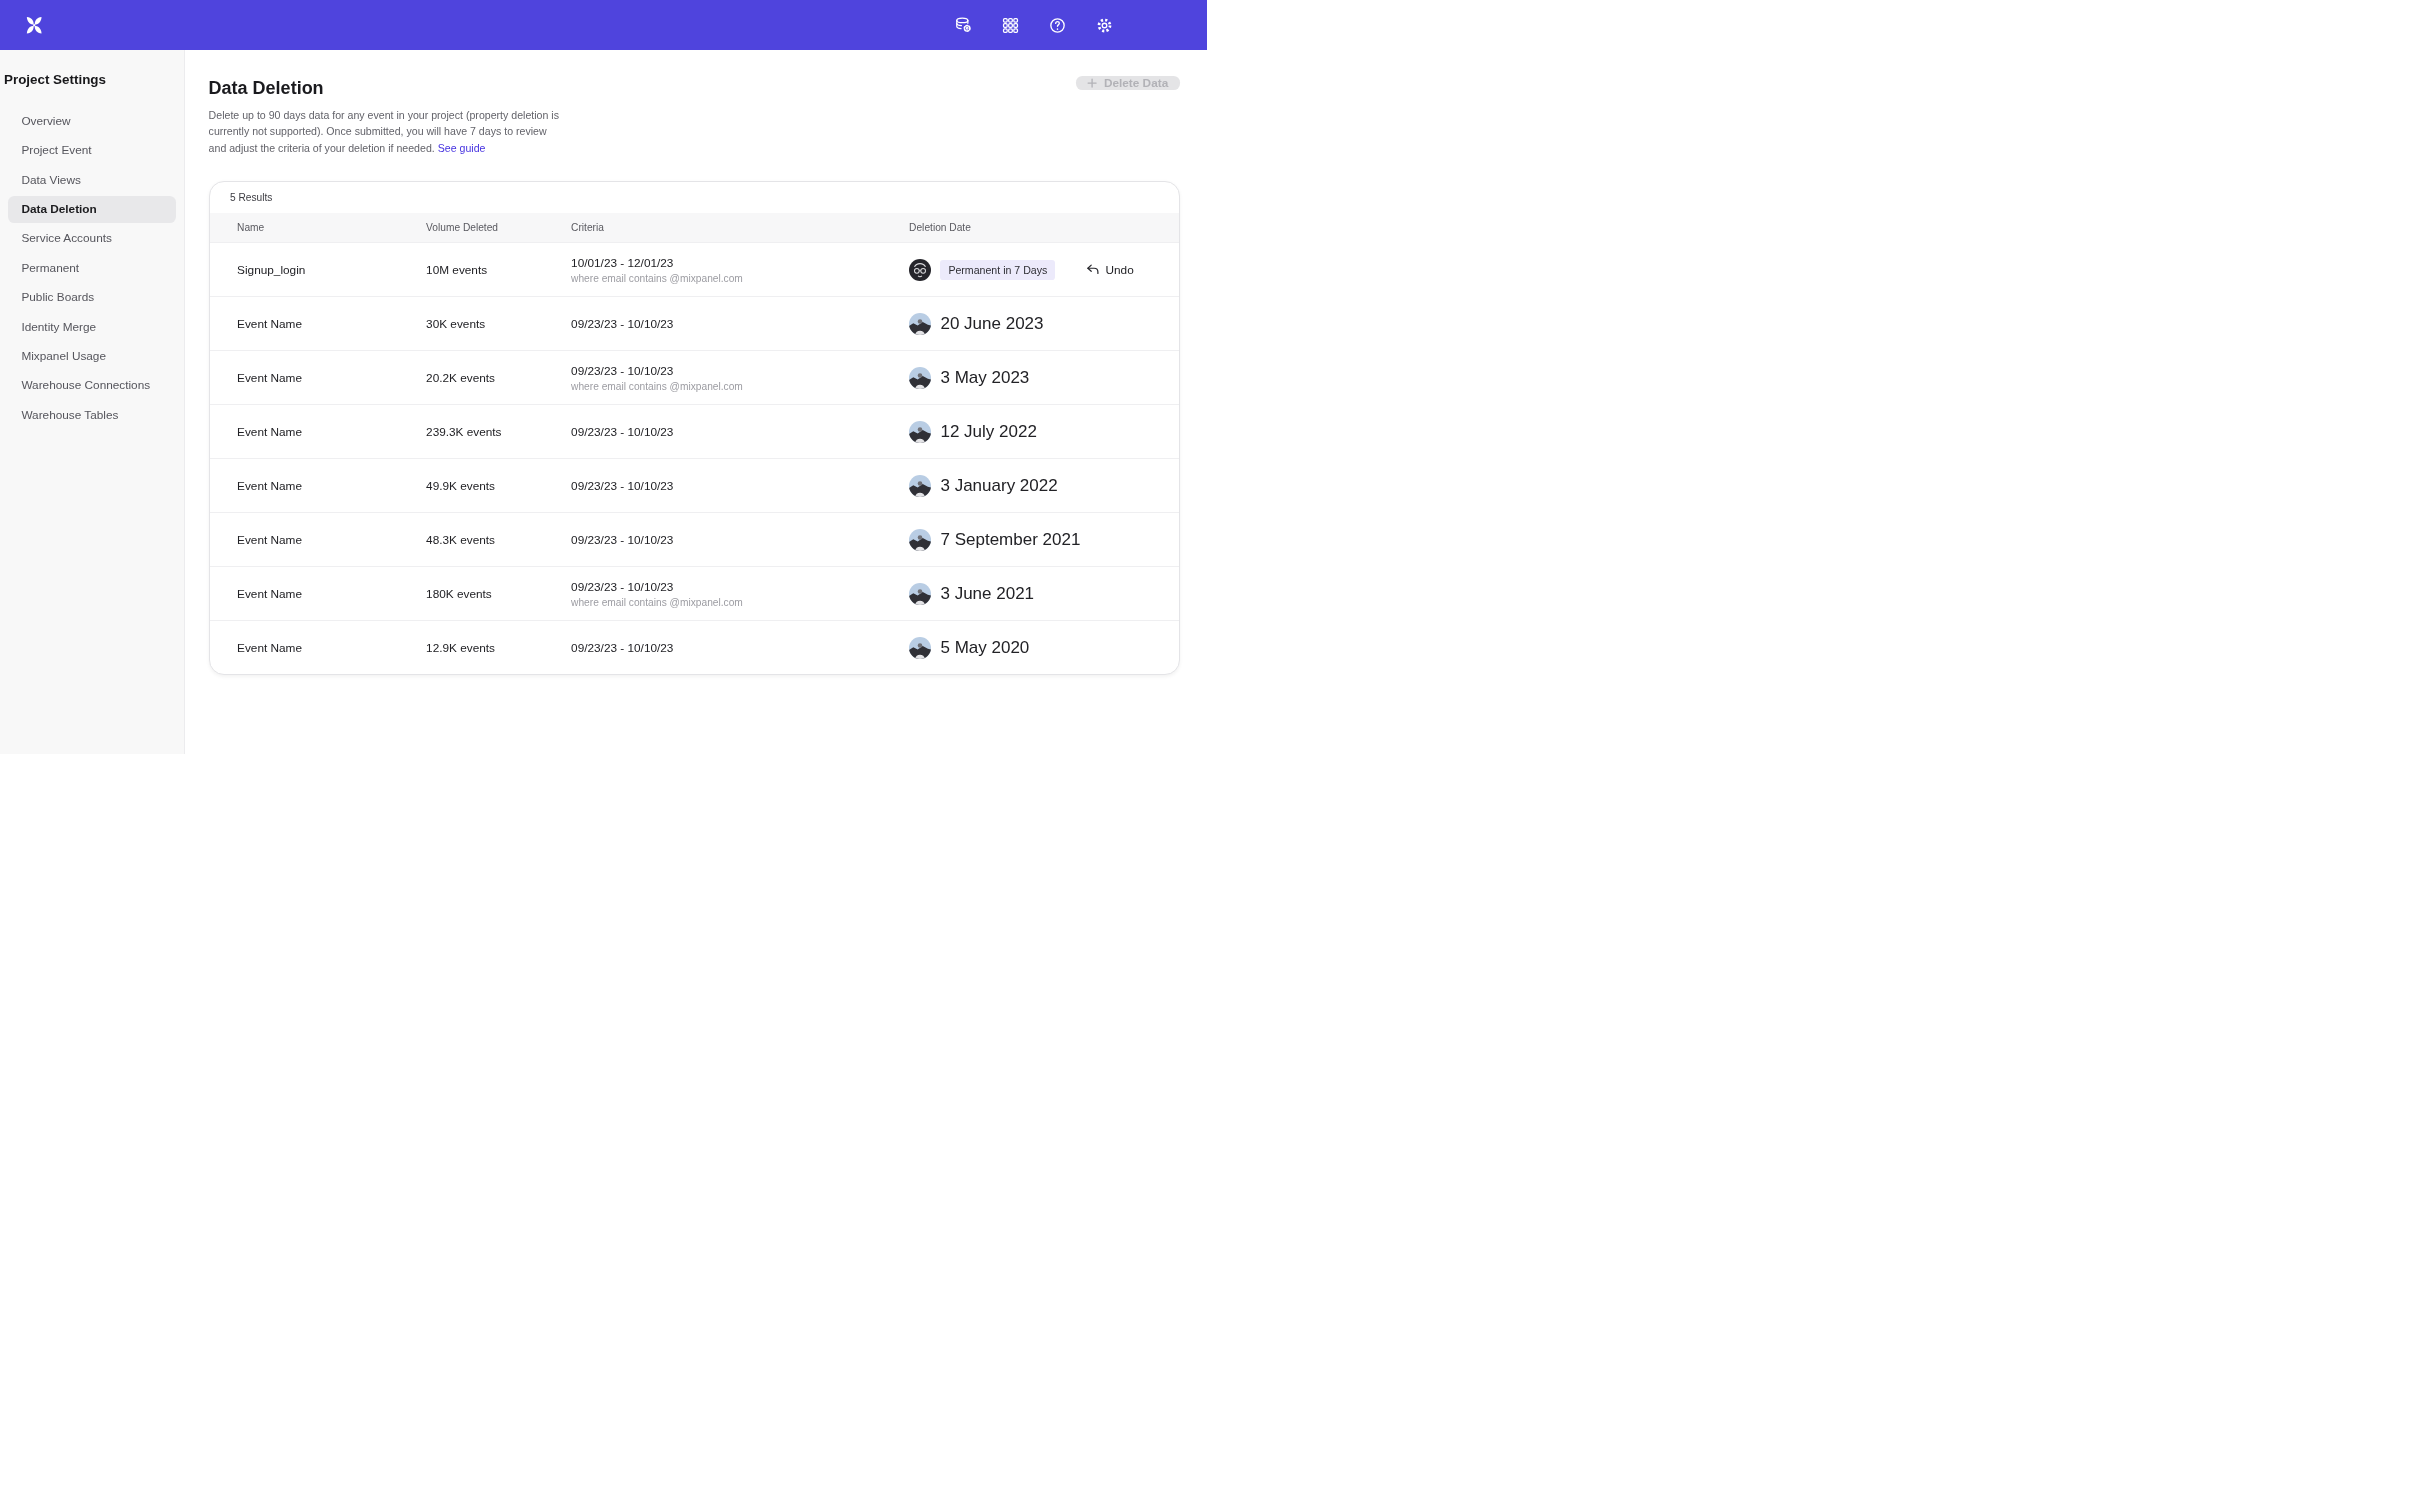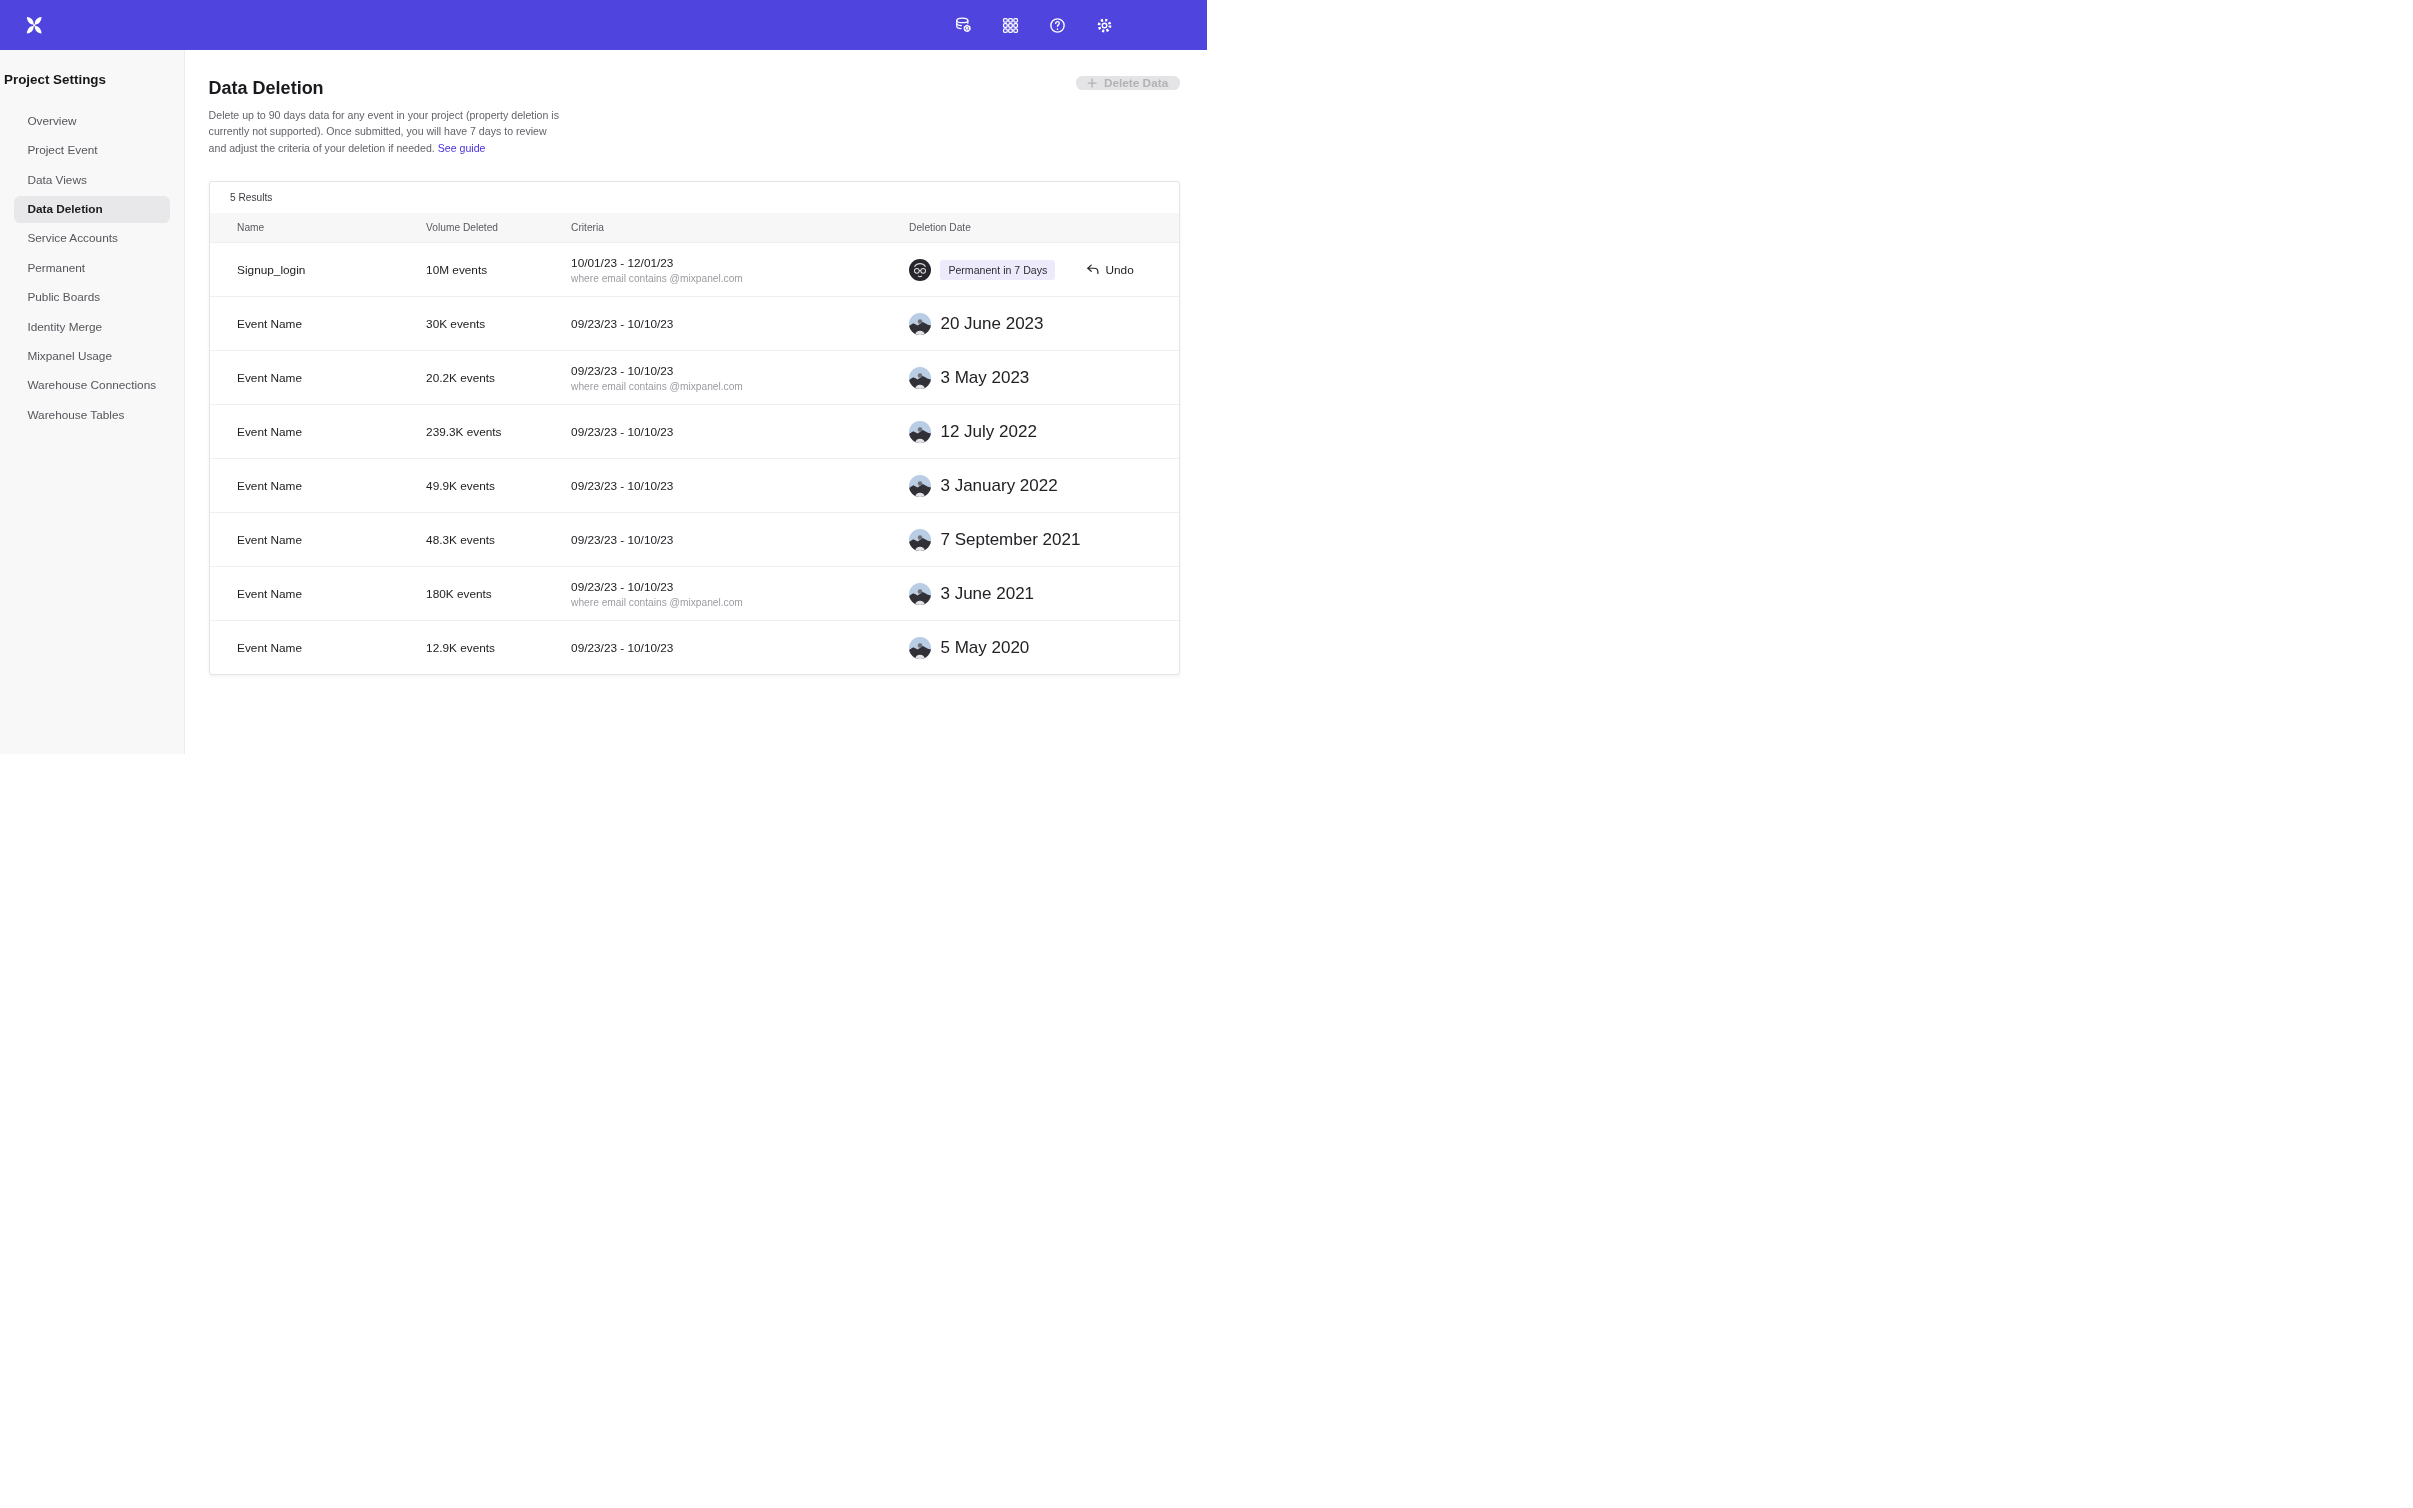--- a/index.html
+++ b/index.html
@@ -11,35 +11,35 @@
   }
   
   .topbar { height:50px; background:#4f44dd; display:flex; align-items:center; padding-left:23.6px; }
   .logo { width:20.4px; height:20.4px; display:block; cursor:pointer; }
   .top-icons { margin-left:auto; display:flex; align-items:center; gap:28px; margin-right:93px; }
   .top-icon { width:19px; height:19px; display:block; cursor:pointer; }
   
   .shell { display:flex; height:704px; }
   .sidebar { width:185px; background:#f8f8f8; border-right:0.8px solid #ececee; padding-top:22px; flex:0 0 185px; }
   .sidebar-title { font-size:13.4px; font-weight:700; color:#18181b; padding-left:4px; }
-  .side-nav { margin-top:20.4px; display:flex; flex-direction:column; gap:2.4px; padding:0 14px;justify-content:center; }
+  .side-nav { margin-top:20.4px; display:flex; flex-direction:column; gap:2.4px; padding:0 8px;justify-content:center; }
   .side-item { height:27px; display:flex; align-items:center; padding-left:13.4px; font-size:11.8px; color:#55555c; border-radius:6.3px; cursor:pointer; }
   .side-item.active { background:#e8e8ea; color:#1b1b1e; font-weight:700; }
   
   .main { flex:1; padding:0 27px 0 23.6px; }
   .page-head { display:flex; justify-content:space-between; align-items:flex-start; margin-top:28px; }
   .page-title { font-size:18px; font-weight:700; color:#1a1a1e; }
   .page-desc { margin-top:7.9px; width:355px; font-size:10.6px; line-height:1.55; color:#63636a; }
   .see-guide { color:#4632e0; cursor:pointer; }
   .delete-btn { display:flex; align-items:center; gap:6.3px; background:#e4e4e6; color:#b2b2b7;
     font-size:11.8px; font-weight:700; border:none; border-radius:6.3px; height:14px; padding:0 11.8px;
     margin-top:-1.6px; font-family:inherit; }
   .plus-icon { width:10.2px; height:10.2px; display:block; }
   
-  .card { margin-top:25px; border:0.8px solid #e4e4e7; border-radius:3px; background:#fff;
+  .card { margin-top:25px; border:0.8px solid #e4e4e7; border-radius:15px; background:#fff;
     box-shadow:0 1.6px 3.9px rgba(0,0,0,.05); overflow:hidden; }
   .results { height:31px; display:flex; align-items:center; padding-left:20.4px; font-size:10.2px; color:#3c3c42; }
   .thead, .trow { display:grid; grid-template-columns:189px 145px 338px 1fr; padding-left:27.5px; align-items:center; }
   .thead { height:29px; background:#f7f7f8; font-size:10.2px; color:#5a5a60; }
   .trow { min-height:54px; border-top:0.8px solid #efeff1; font-size:11.8px; color:#222226; }
   .crit-main { font-size:11.8px; color:#222226; }
   .crit-sub { margin-top:3.1px; font-size:10.2px; color:#9c9ca2; }
   .del-cell { display:flex; align-items:center; gap:9.4px; }
   .avatar { width:22px; height:22px; border-radius:50%; overflow:hidden; flex:0 0 22px; }
   .avatar svg { display:block; }

